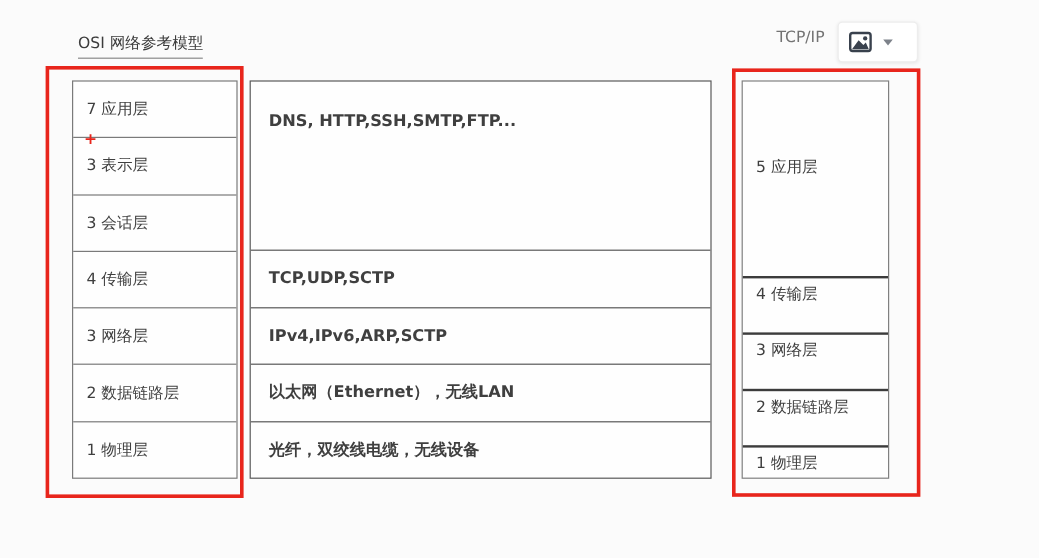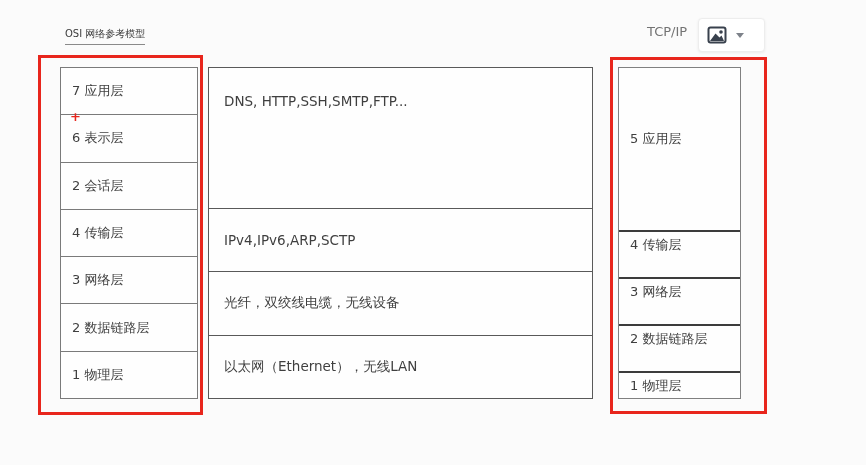--- a/index.html
+++ b/index.html
@@ -10,21 +10,21 @@
     font-family:"DejaVu Sans","Liberation Sans",sans-serif;
     color:#3f3f3f;
     position:relative;
     overflow:hidden;
   }
   .abs { position:absolute; }
 
   
   .osi-title {
     left:65px; top:27px;
-    font-size:10px;
+    font-size:13px;
     color:#3c3c3c;
     border-bottom:1px solid #8a8a8a;
     padding-bottom:3px;
     white-space:nowrap;
   }
   .tcpip-title {
     left:647px; top:24px;
     font-size:13px;
     color:#737373;
     white-space:nowrap;
@@ -51,21 +51,21 @@
     flex:1 1 0;
     display:flex; align-items:center;
     padding-left:11px;
     font-size:13px;
     color:#3f3f3f;
     white-space:nowrap;
     overflow:hidden;
   }
   .osi-table .row + .row { border-top:1px solid #7a7a7a; }
 
-  .mid-table .row { padding-left:15px; font-size:13.5px; }
+  .mid-table .row { padding-left:15px; font-size:13.5px;font-weight:bold; }
   .mid-table .row + .row { border-top:1px solid #595959; }
   .mid-table .row-tall {
     flex:0 0 140px;
     align-items:flex-start;
     padding-top:25px;
   }
 
   .tcp-table .row { padding-left:11px; }
   .tcp-table .row + .row { border-top:2px solid #3c3c3c; }
   .tcp-table .row-tall { flex:0 0 142px; align-items:center; }
@@ -116,35 +116,36 @@
     </svg>
   </span>
   <span class="caret"></span>
 </div>
 
 <div class="abs red-box red-box-left"></div>
 <div class="abs red-box red-box-right"></div>
 
 <div class="abs layer-table osi-table">
   <div class="row">7 应用层</div>
-  <div class="row">6 表示层</div>
-  <div class="row">2 会话层</div>
+  <div class="row">3 表示层</div>
+  <div class="row">3 会话层</div>
   <div class="row">4 传输层</div>
   <div class="row">3 网络层</div>
   <div class="row">2 数据链路层</div>
   <div class="row">1 物理层</div>
 </div>
 
 <div class="abs plus-marker">+</div>
 
 <div class="abs layer-table mid-table">
   <div class="row row-tall">DNS, HTTP,SSH,SMTP,FTP...</div>
+  <div class="row">TCP,UDP,SCTP</div>
   <div class="row">IPv4,IPv6,ARP,SCTP</div>
+  <div class="row">以太网（Ethernet），无线LAN</div>
   <div class="row">光纤，双绞线电缆，无线设备</div>
-  <div class="row">以太网（Ethernet），无线LAN</div>
 </div>
 
 <div class="abs layer-table tcp-table">
   <div class="row row-tall">5 应用层</div>
   <div class="row">4 传输层</div>
   <div class="row">3 网络层</div>
   <div class="row">2 数据链路层</div>
   <div class="row">1 物理层</div>
 </div>
 

